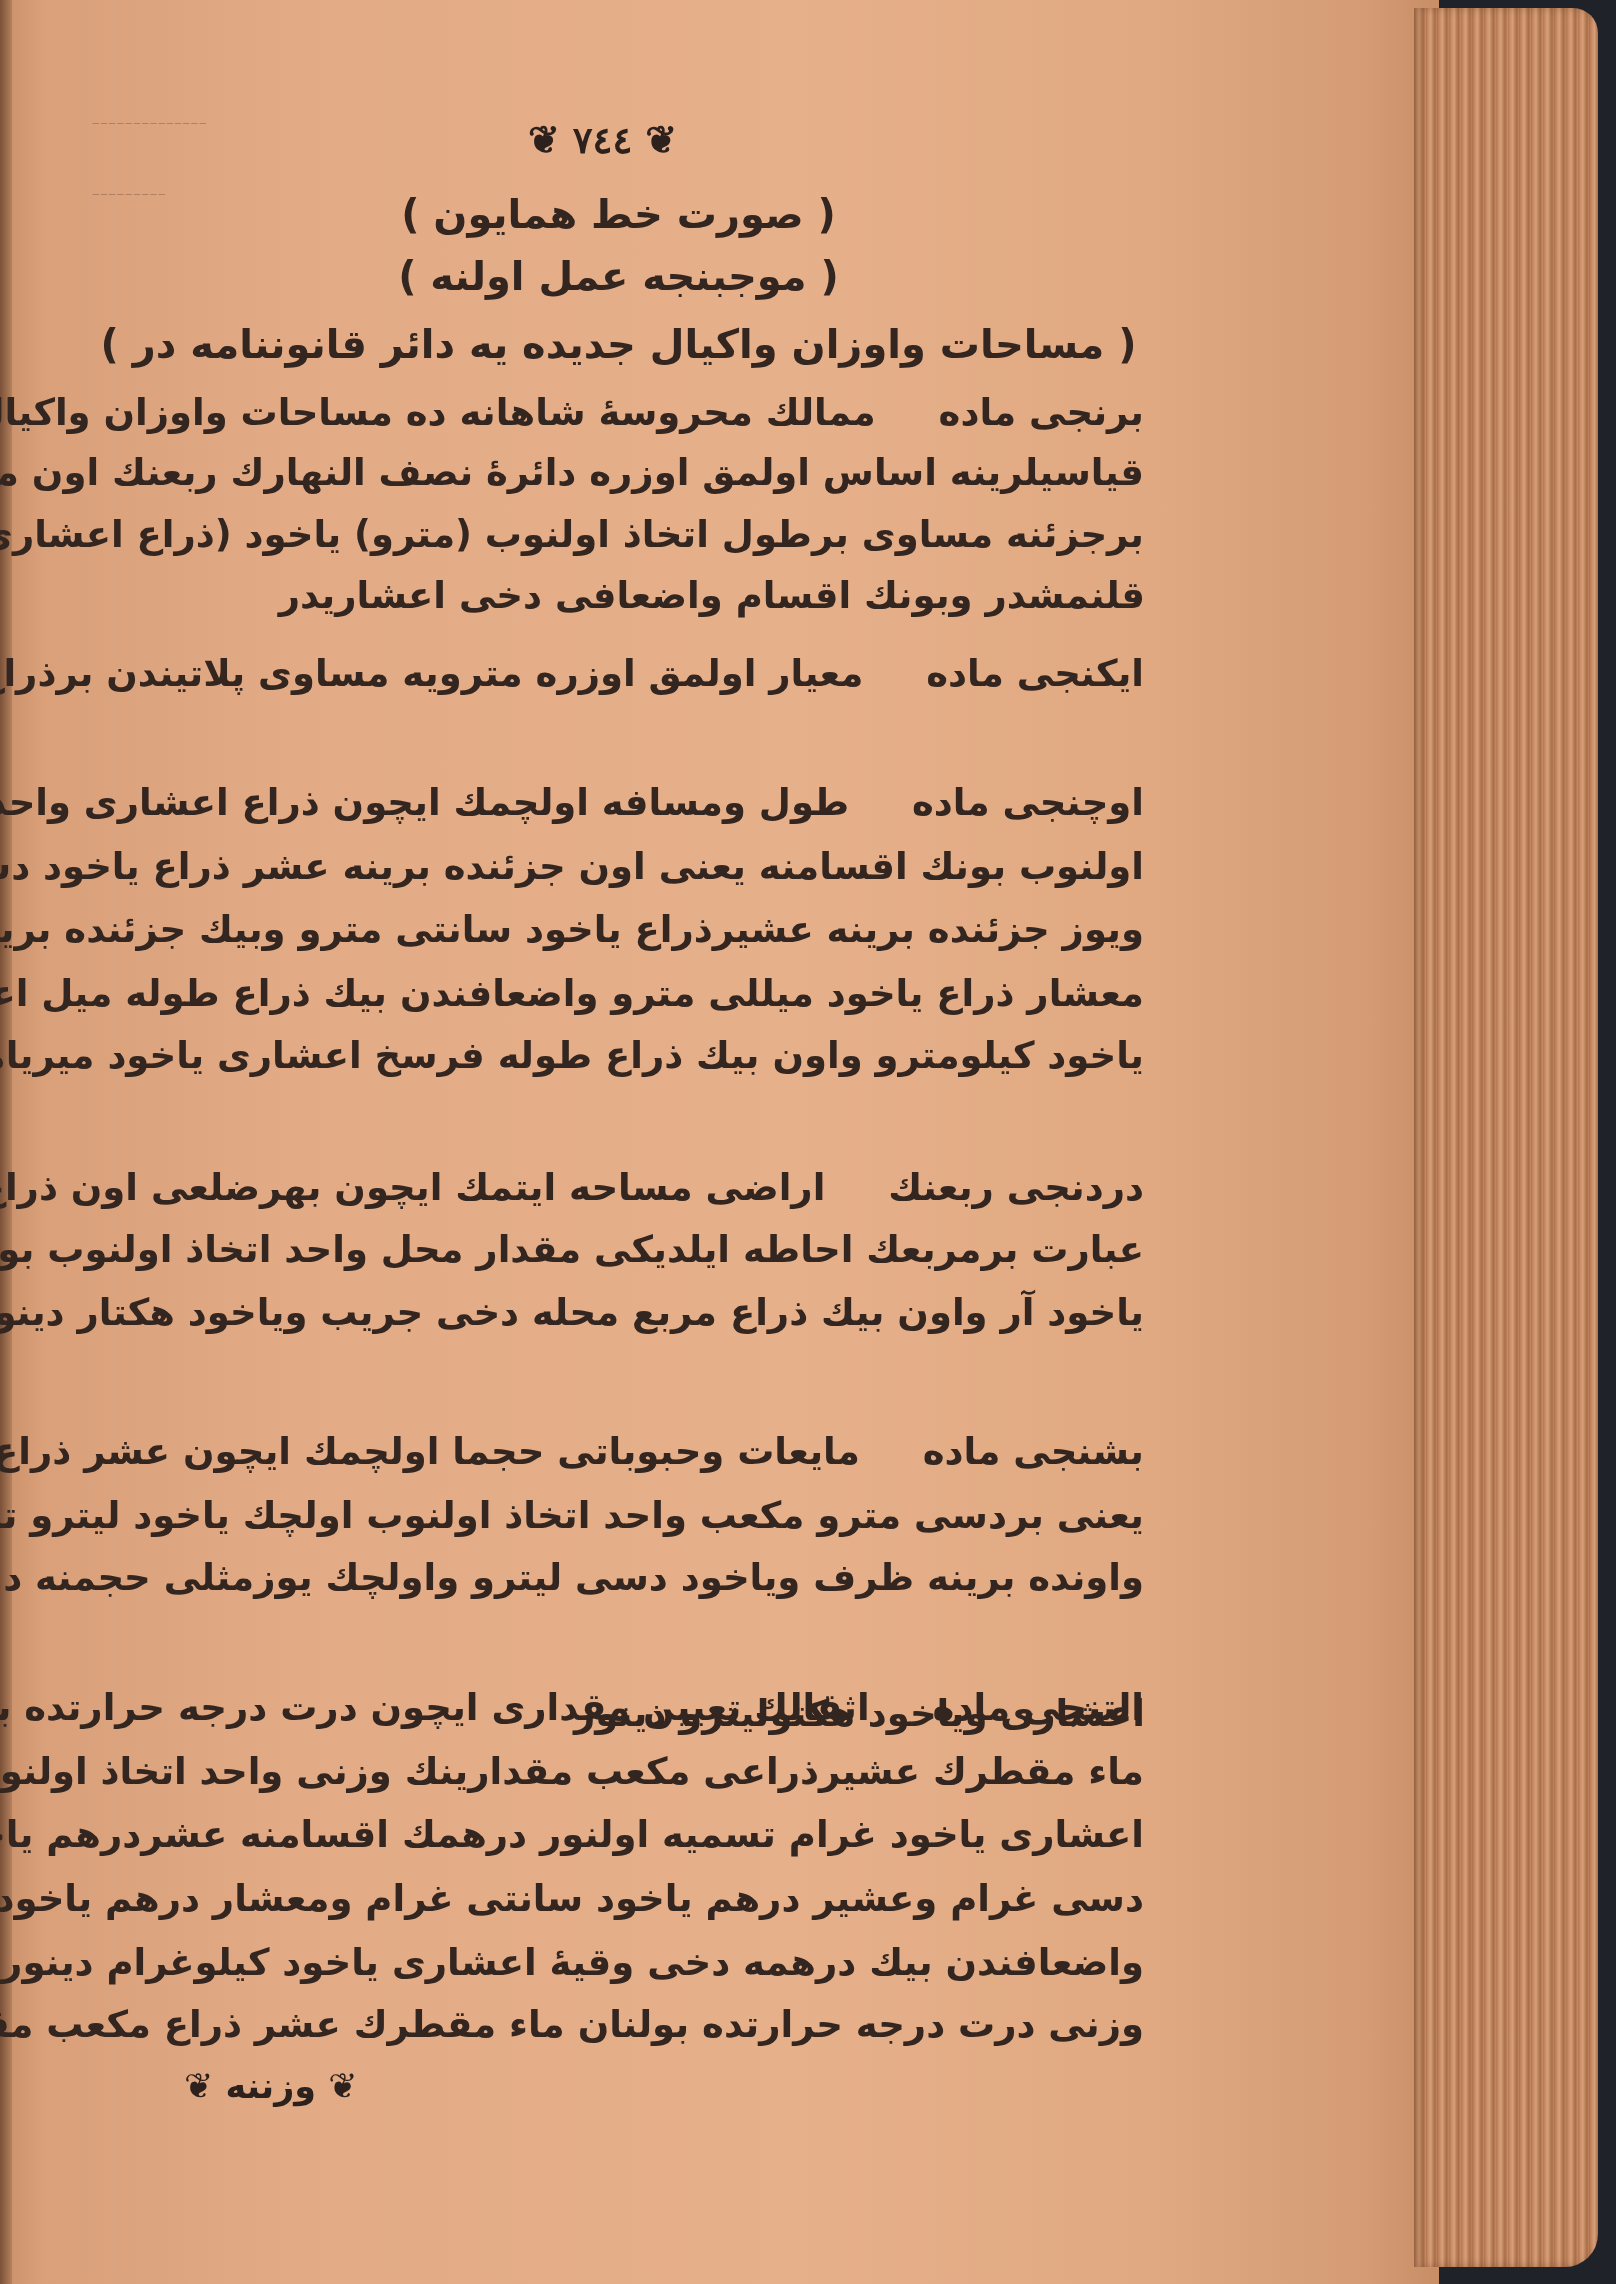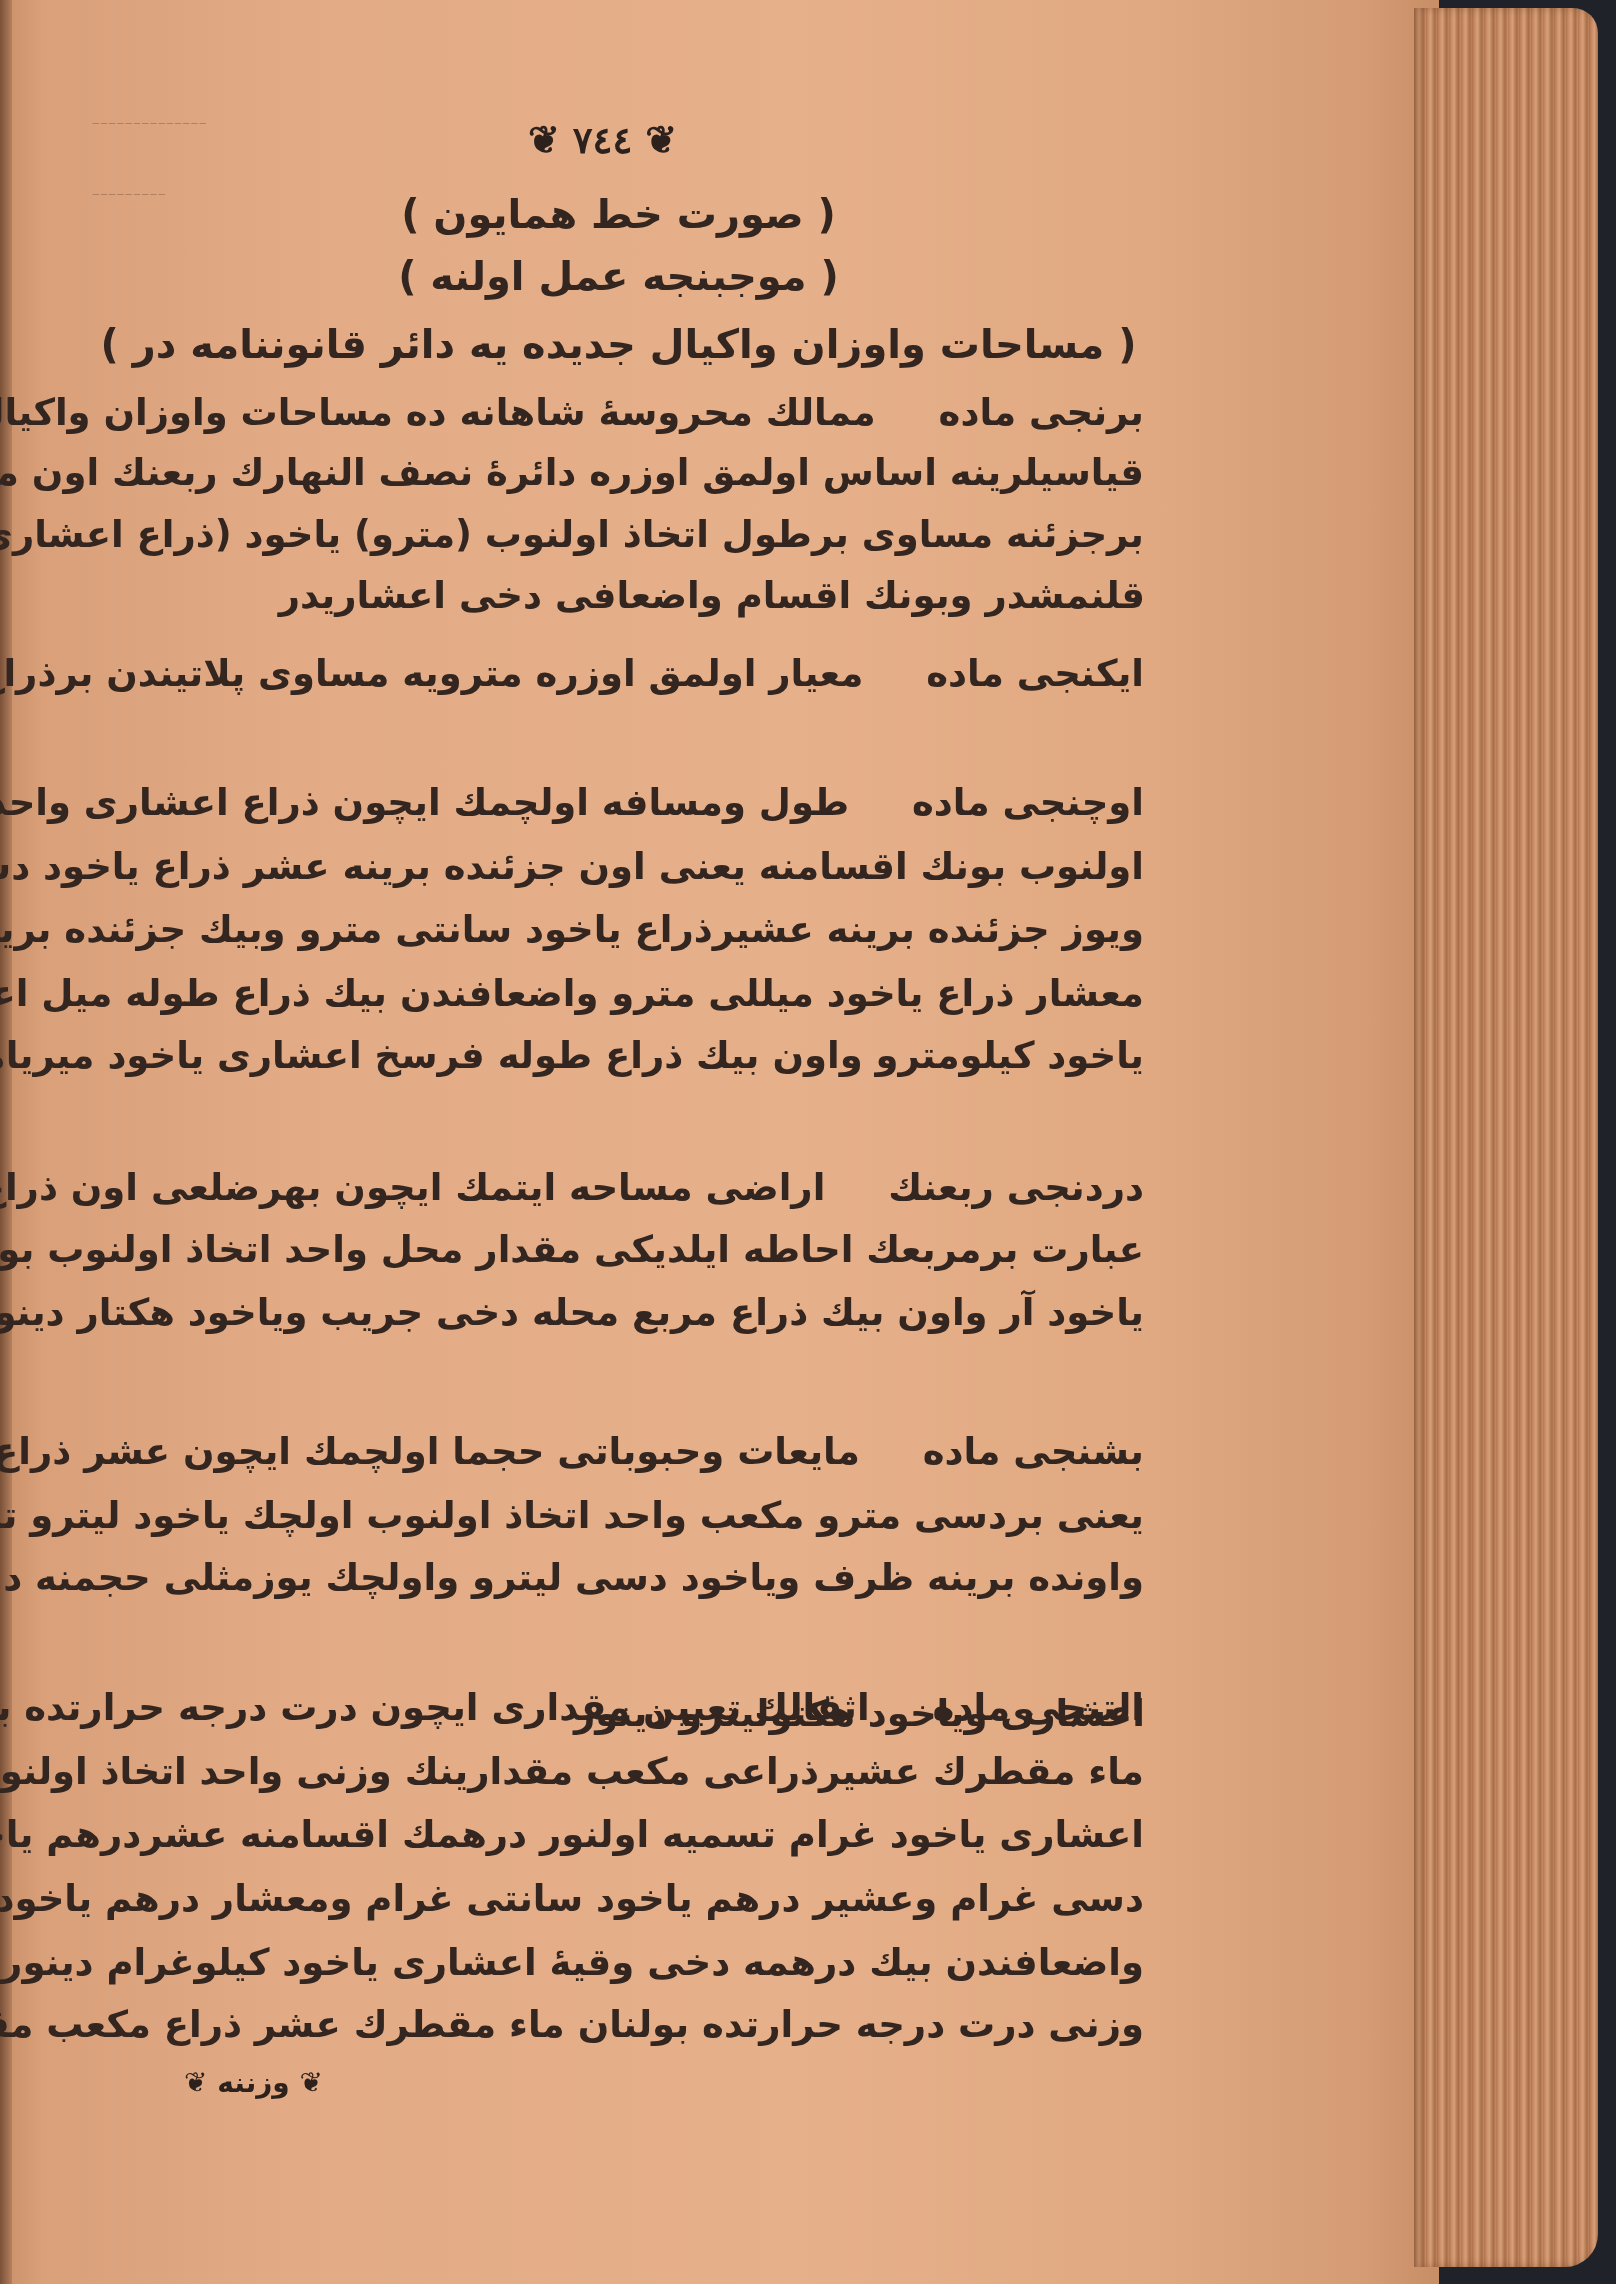--- a/index.html
+++ b/index.html
@@ -42,21 +42,21 @@
     }
     .line {
       position: absolute; left: 107px; width: 1037px; height: 59px;
       direction: rtl; text-align: justify; text-align-last: justify;
       font-size: 37px; line-height: 59px; color: #33251f; font-weight: bold;
       font-family: "DejaVu Sans", sans-serif; white-space: nowrap;
     }
     .line.last { text-align-last: right; }
     .article-label { margin-left: 50px; }
     .catchword {
-      position: absolute; left: 184px; top: 2066px; font-size: 28px; font-weight: bold;
+      position: absolute; left: 184px; top: 2066px; font-size: 35px; font-weight: bold;
       color: #2c211c; direction: rtl; font-family: "DejaVu Sans", sans-serif;
     }
   </style>
 </head>
 <body>
 
 <div class="page">
   <div class="marginal" style="top:115px;">‒‒‒‒‒‒‒‒‒‒‒‒‒‒</div>
   <div class="marginal" style="top:186px;">‒‒‒‒‒‒‒‒‒</div>
 

